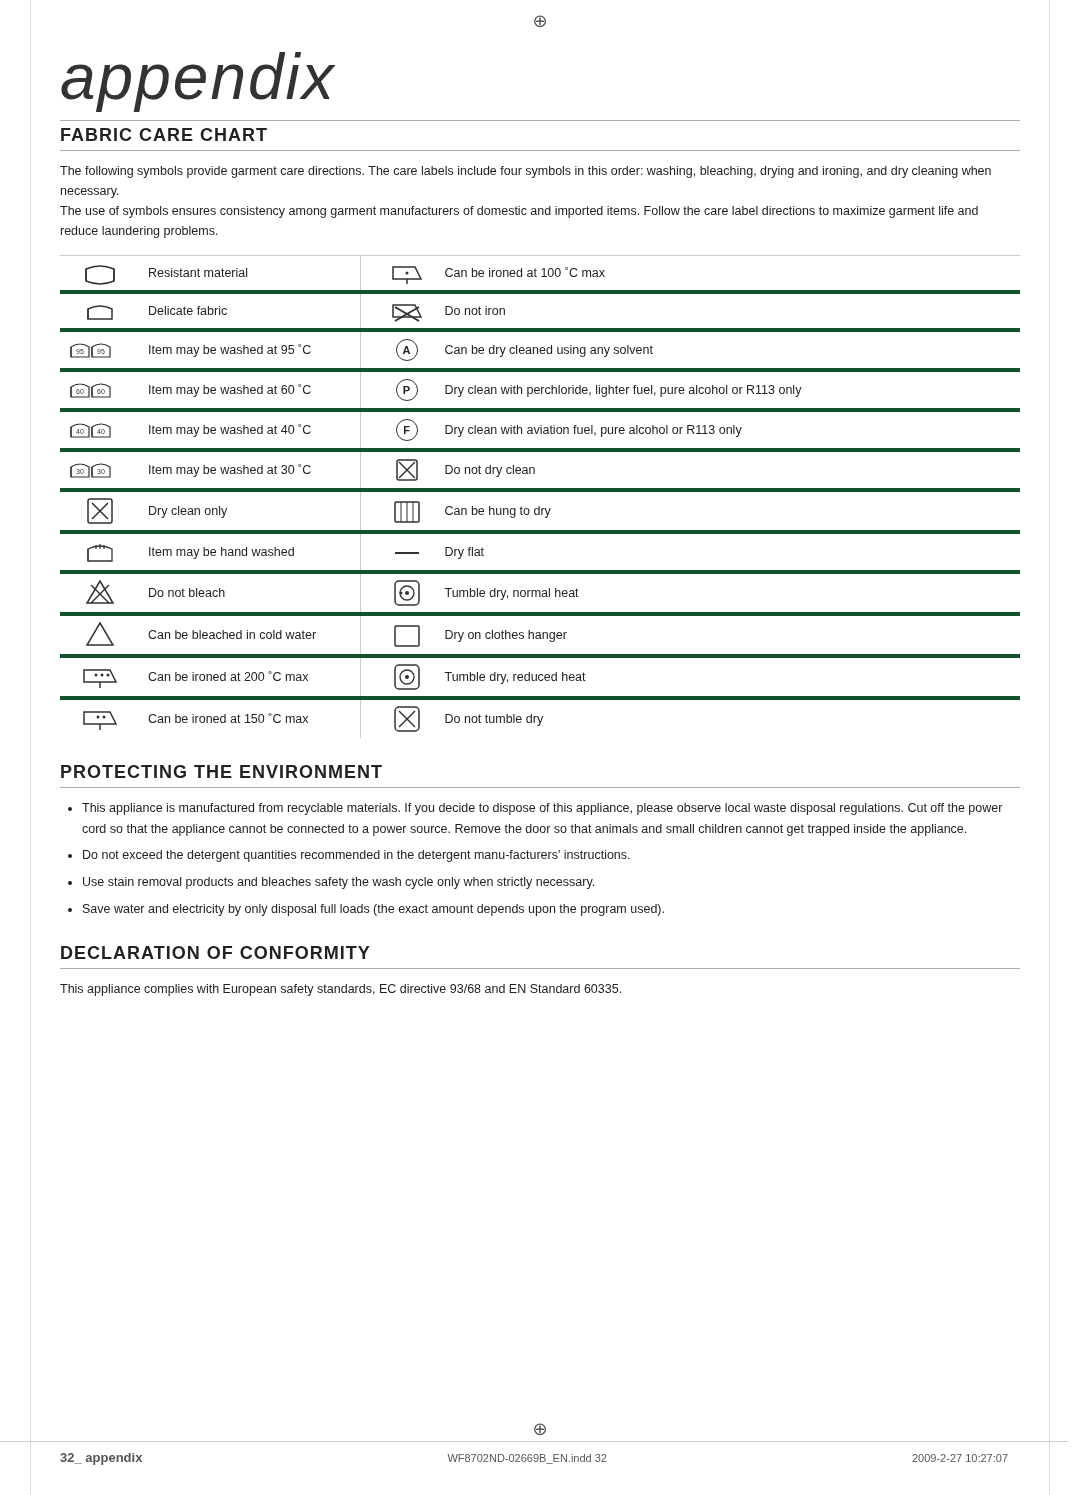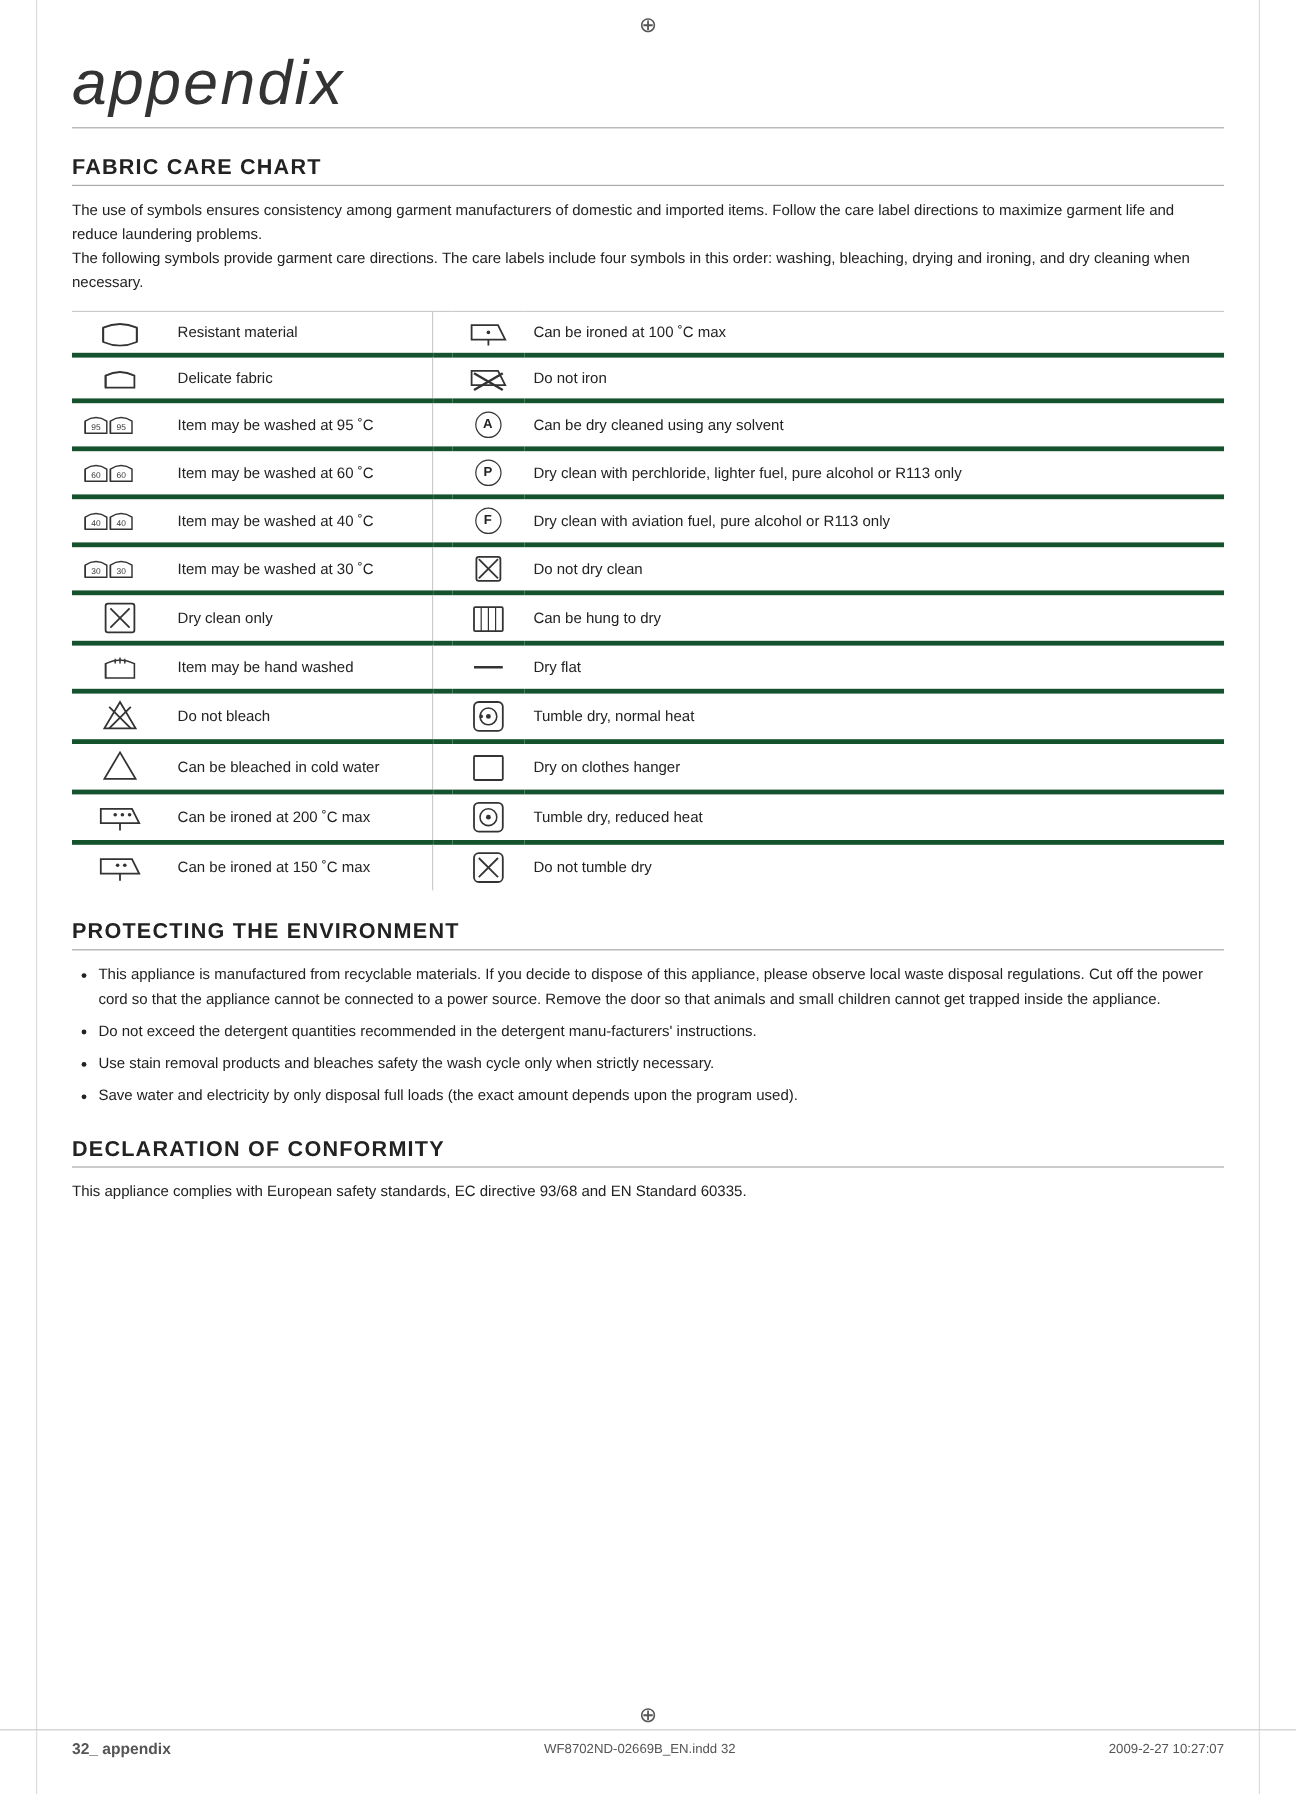--- a/index.html
+++ b/index.html
@@ -7,27 +7,27 @@
       font-family: Arial, sans-serif;
       background: #fff;
       color: #222;
       width: 1080px;
       min-height: 1495px;
       position: relative;
       padding: 40px 60px 60px 60px;
     }
 
     .page-title {
-      font-size: 52px;
+      font-size: 64px;
       font-weight: 300;
       color: #333;
       letter-spacing: 2px;
       border-bottom: 1.5px solid #aaa;
       padding-bottom: 6px;
-      margin-bottom: 22px;
+      margin-bottom: 4px;
       font-style: italic;
     }
 
     .section-title {
       font-size: 18px;
       font-weight: 700;
       letter-spacing: 1px;
       border-bottom: 1.5px solid #aaa;
       padding-bottom: 4px;
       margin-bottom: 10px;
@@ -100,21 +100,21 @@
     
     .declaration-section {
       margin-bottom: 30px;
     }
 
     
     .page-footer {
       position: absolute;
       bottom: 30px;
       left: 0;
-      right: 0;
+      right: 12px;
       display: flex;
       justify-content: space-between;
       align-items: center;
       padding: 0 60px;
       font-size: 11px;
       color: #555;
       border-top: 1px solid #ccc;
       padding-top: 8px;
     }
     .page-number {
@@ -171,22 +171,22 @@
 <div class="registration-mark">⊕</div>
 
 <div class="margin-line-left"></div>
 <div class="margin-line-right"></div>
 
 <h1 class="page-title">appendix</h1>
 
 <section>
   <h2 class="section-title">FABRIC CARE CHART</h2>
   <div class="intro-text">
+    <p>The following symbols provide garment care directions. The care labels include four symbols in this order: washing, bleaching, drying and ironing, and dry cleaning when necessary.</p>
     <p>The use of symbols ensures consistency among garment manufacturers of domestic and imported items. Follow the care label directions to maximize garment life and reduce laundering problems.</p>
-    <p>The following symbols provide garment care directions. The care labels include four symbols in this order: washing, bleaching, drying and ironing, and dry cleaning when necessary.</p>
   </div>
 
   <table class="care-table">
 
     <tbody>
         <tr>
       <td class="symbol-cell">
         <svg width="32" height="24" viewBox="0 0 32 24" class="icon-svg">
           <path d="M2 8 Q16 2 30 8 L30 20 Q16 26 2 20 Z" fill="none" stroke="#333" stroke-width="1.5"></path>
           <line x1="2" y1="8" x2="2" y2="20" stroke="#333" stroke-width="1.5"></line>

